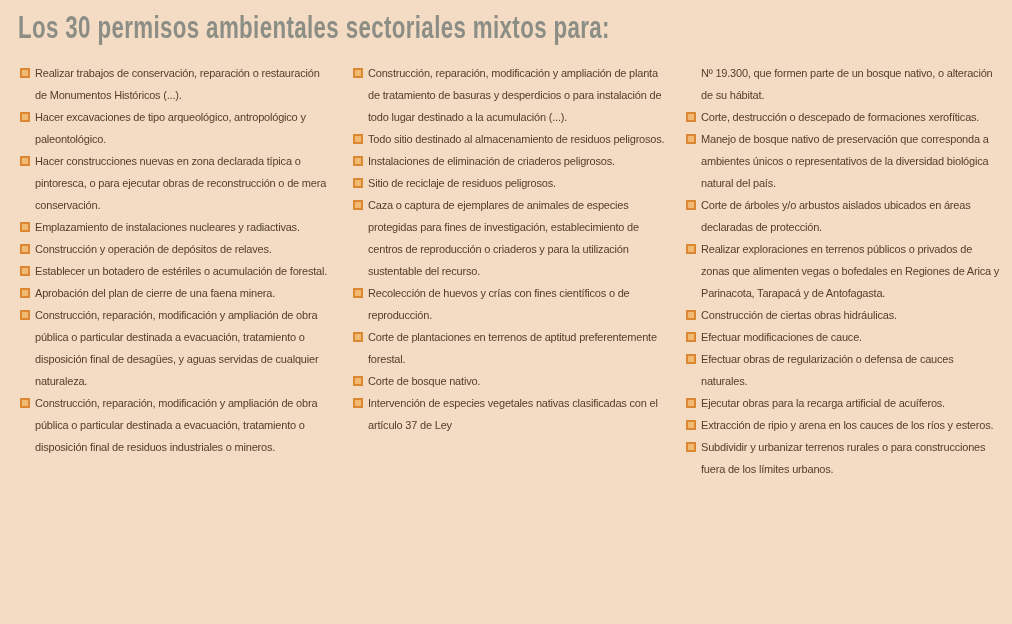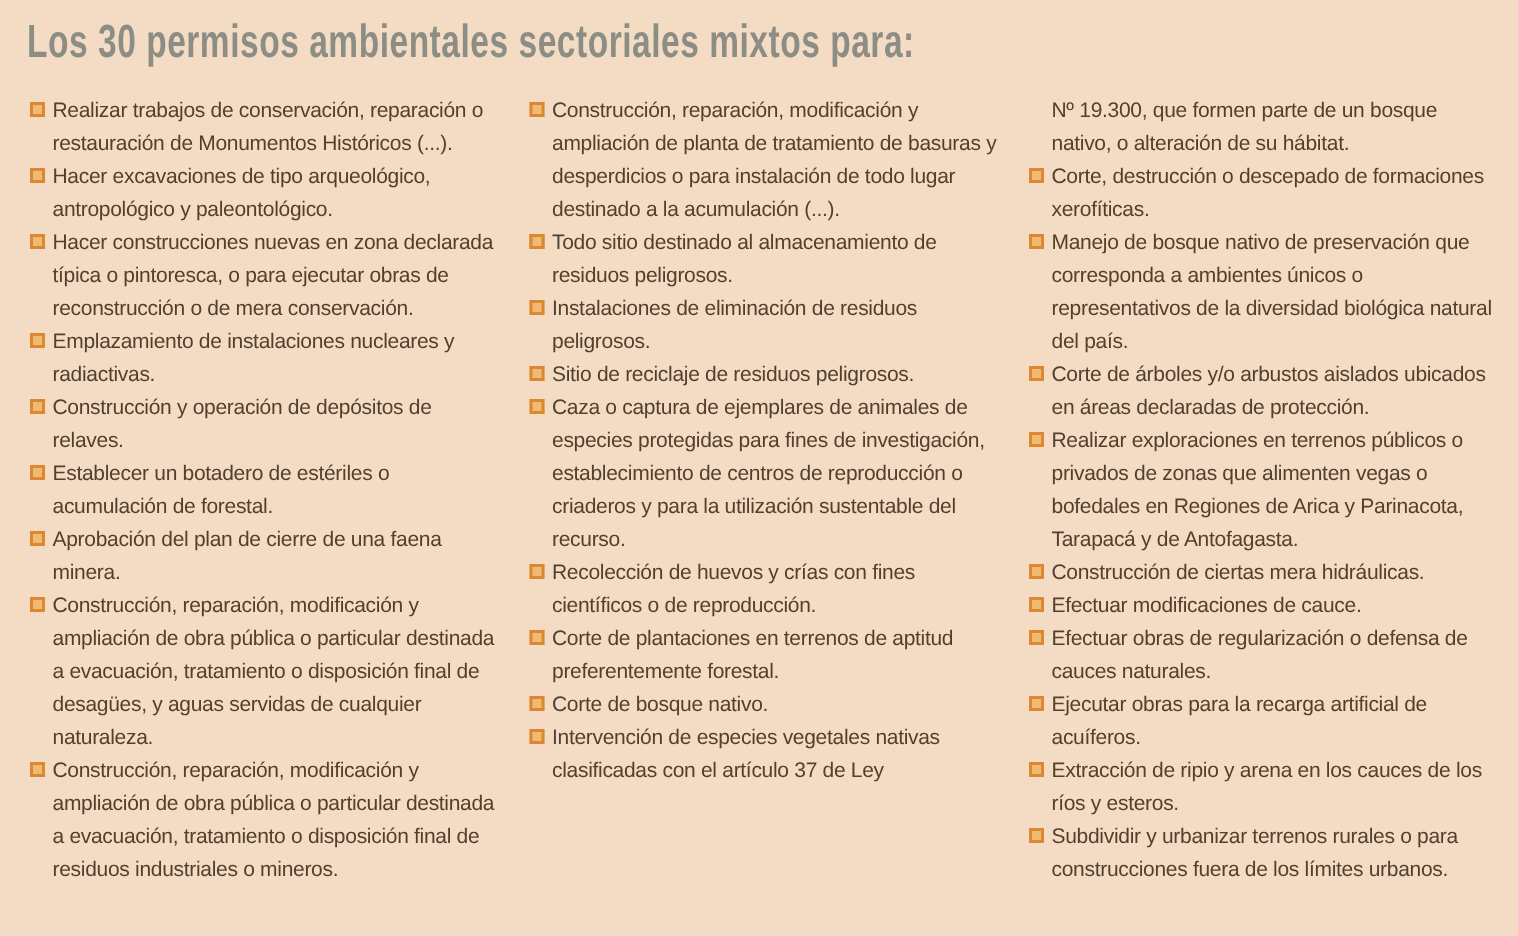--- a/index.html
+++ b/index.html
@@ -29,21 +29,21 @@
     margin: 17px 0 0 20px;
     gap: 19px;
   }
   .col {
     width: 314px;
     flex: 0 0 314px;
   }
   .item {
     position: relative;
     padding-left: 15px;
-    font-size: 14px;
+    font-size: 11px;
     line-height: 22px;
     letter-spacing: -0.2px;
     color: #523f2d;
     hyphens: auto;
     -webkit-hyphens: auto;
   }
   .item .bullet {
     position: absolute;
     left: 0;
     top: 6px;
@@ -69,36 +69,36 @@
     <div class="item"><span class="bullet"></span><span>Establecer un botadero de estériles o acumulación de forestal.</span></div>
     <div class="item"><span class="bullet"></span><span>Aprobación del plan de cierre de una faena minera.</span></div>
     <div class="item"><span class="bullet"></span><span>Construcción, reparación, modificación y ampliación de obra pública o particular destinada a evacuación, tratamiento o disposición final de desagües, y aguas servidas de cualquier naturaleza.</span></div>
     <div class="item"><span class="bullet"></span><span>Construcción, reparación, modificación y ampliación de obra pública o particular destinada a evacuación, tratamiento o disposición final de residuos industriales o mineros.</span></div>
   </div>
 
   <div class="col">
     <div class="item"><span class="bullet"></span><span>Construcción, reparación, modificación y ampliación de planta de tratamiento de basuras y desperdicios o para instalación de todo lugar destinado a la acumulación (...).</span></div>
     <div class="item"><span class="bullet"></span></div>
     <div class="item"><span class="bullet"></span><span>Todo sitio destinado al almacenamiento de residuos peligrosos.</span></div>
-    <div class="item"><span class="bullet"></span><span>Instalaciones de eliminación de residuos peligrosos.</span></div>
+    <div class="item"><span class="bullet"></span><span>Instalaciones de eliminación de criaderos peligrosos.</span></div>
     <div class="item"><span class="bullet"></span><span>Sitio de reciclaje de residuos peligrosos.</span></div>
     <div class="item"><span class="bullet"></span><span>Caza o captura de ejemplares de animales de especies protegidas para fines de investigación, establecimiento de centros de reproducción o criaderos y para la utilización sustentable del recurso.</span></div>
     <div class="item"><span class="bullet"></span><span>Recolección de huevos y crías con fines científicos o de reproducción.</span></div>
     <div class="item"><span class="bullet"></span><span>Corte de plantaciones en terrenos de aptitud preferentemente forestal.</span></div>
     <div class="item"><span class="bullet"></span><span>Corte de bosque nativo.</span></div>
     <div class="item"><span class="bullet"></span><span>Intervención de especies vegetales nativas clasificadas con el artículo 37 de Ley</span></div>
   </div>
 
   <div class="col">
     <div class="item"><span>Nº 19.300, que formen parte de un bosque nativo, o alteración de su hábitat.</span></div>
     <div class="item"><span class="bullet"></span><span>Corte, destrucción o descepado de formaciones xerofíticas.</span></div>
     <div class="item"><span class="bullet"></span><span>Manejo de bosque nativo de preservación que corresponda a ambientes únicos o representativos de la diversidad biológica natural del país.</span></div>
     <div class="item"><span class="bullet"></span><span>Corte de árboles y/o arbustos aislados ubicados en áreas declaradas de protección.</span></div>
     <div class="item"><span class="bullet"></span><span>Realizar exploraciones en terrenos públicos o privados de zonas que alimenten vegas o bofedales en Regiones de Arica y Parinacota, Tarapacá y de Antofagasta.</span></div>
-    <div class="item"><span class="bullet"></span><span>Construcción de ciertas mera hidráulicas.</span></div>
+    <div class="item"><span class="bullet"></span><span>Construcción de ciertas obras hidráulicas.</span></div>
     <div class="item"><span class="bullet"></span><span>Efectuar modificaciones de cauce.</span></div>
     <div class="item"><span class="bullet"></span><span>Efectuar obras de regularización o defensa de cauces naturales.</span></div>
     <div class="item"><span class="bullet"></span><span>Ejecutar obras para la recarga artificial de acuíferos.</span></div>
     <div class="item"><span class="bullet"></span><span>Extracción de ripio y arena en los cauces de los ríos y esteros.</span></div>
     <div class="item"><span class="bullet"></span><span>Subdividir y urbanizar terrenos rurales o para construcciones fuera de los límites urbanos.</span></div>
   </div>
 
 </div>
 
 </body></html>

